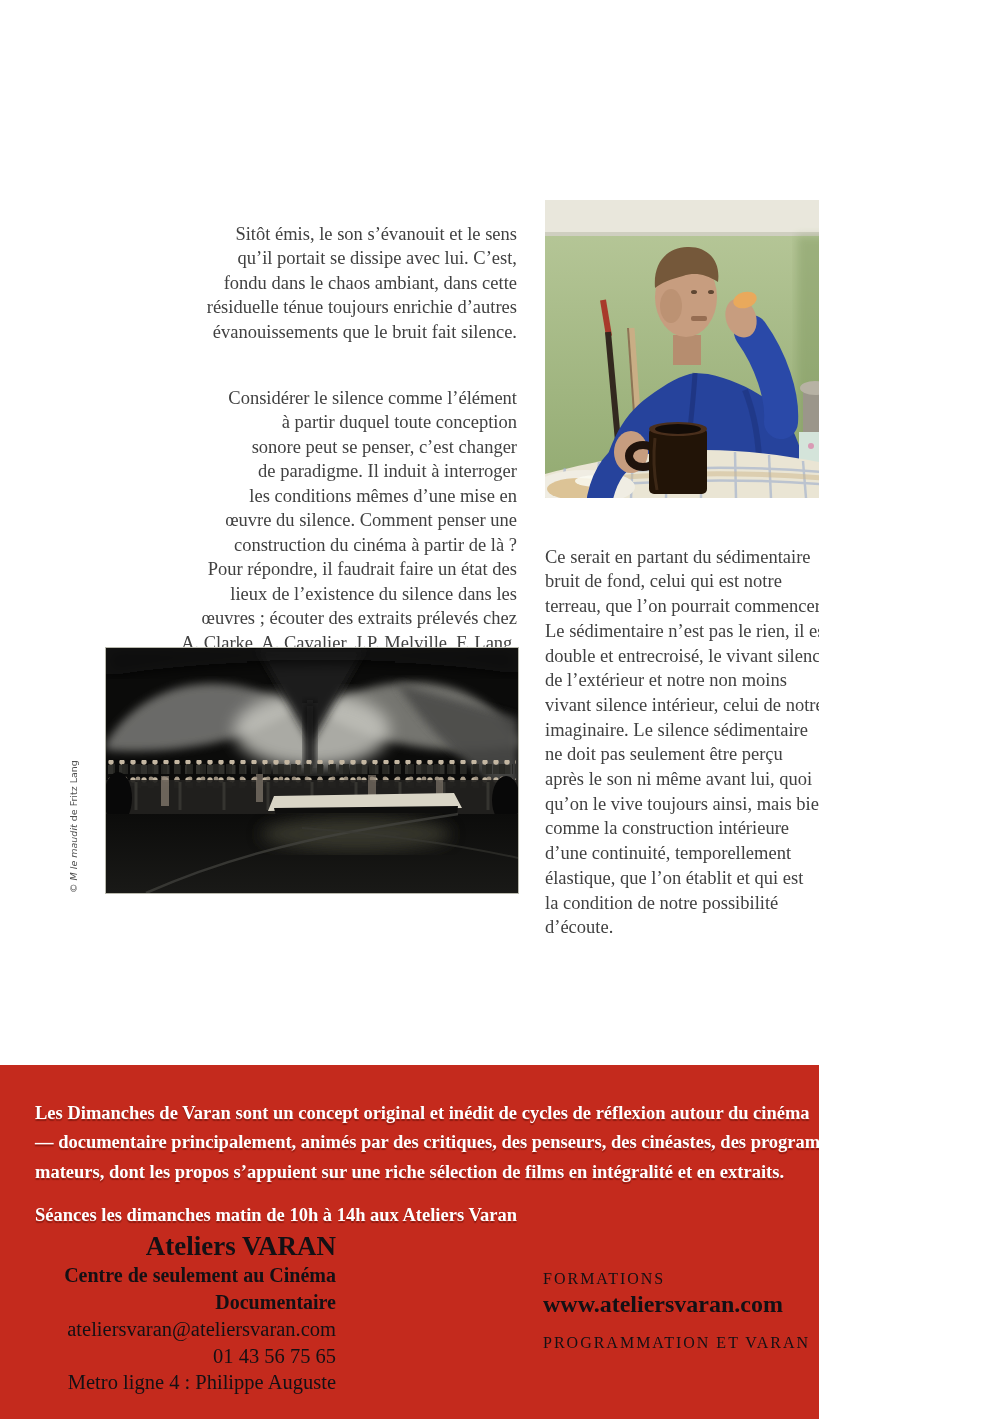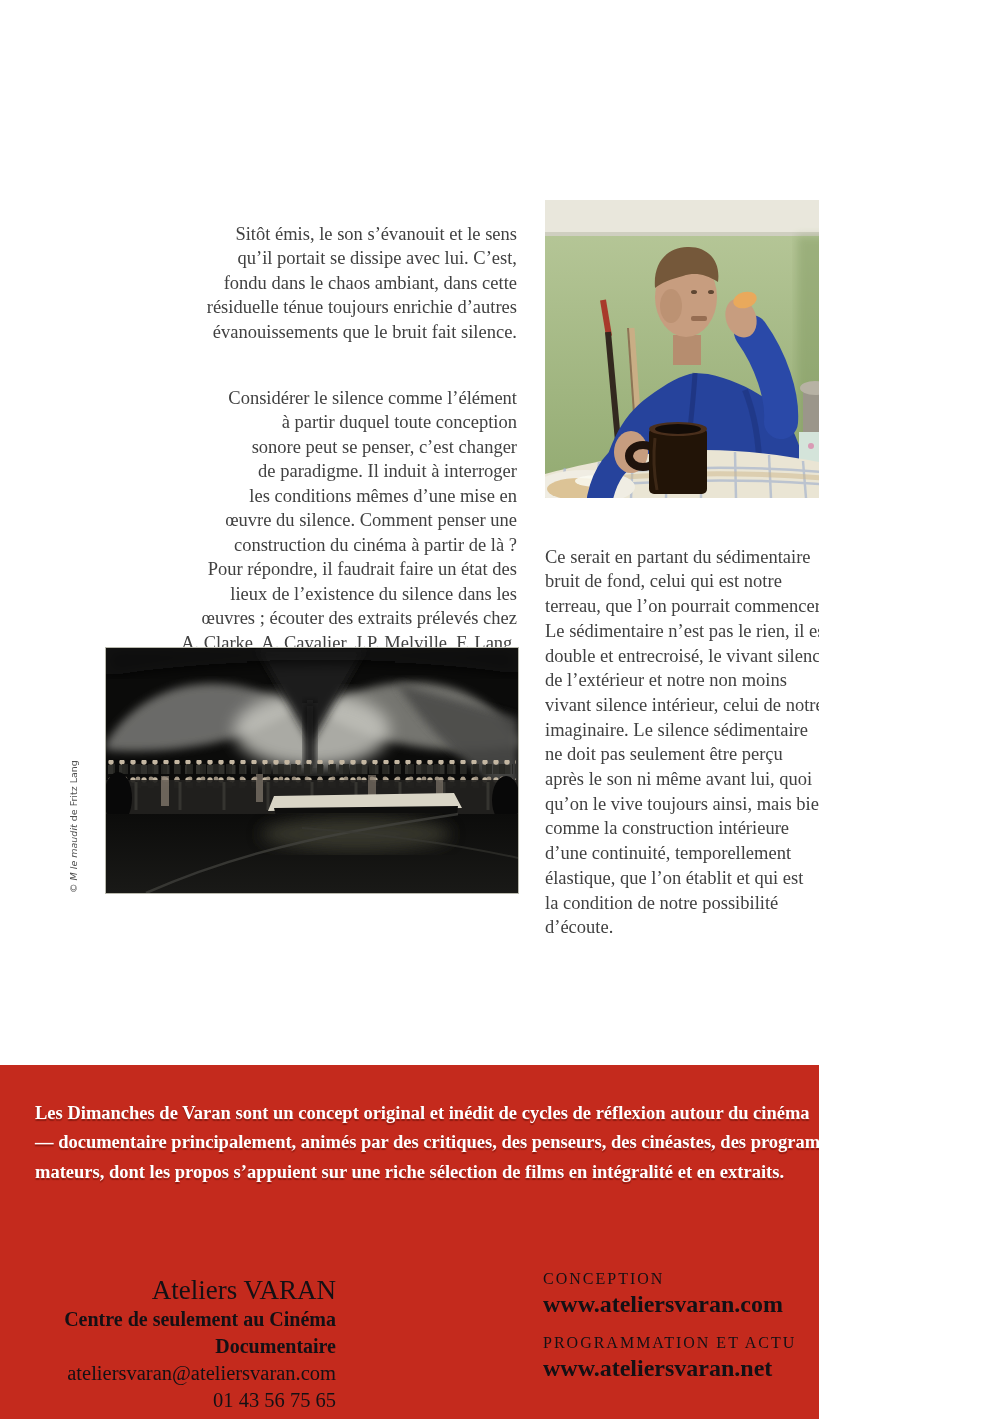--- a/index.html
+++ b/index.html
@@ -32,21 +32,21 @@
   
   .redband{position:absolute;left:0;top:1065px;width:1000px;height:354px;background:#c42a1d;}
   .white-bold{
     position:absolute;color:#ffffff;font-weight:bold;
     text-shadow:0 2px 1px rgba(96,14,7,.55);
   }
   .intro{left:35px;top:1080px;width:950px;font-size:18.5px;line-height:29.5px;white-space:pre-line;}
   .schedule{left:35px;top:1186px;font-size:18.5px;}
   .price{left:35px;top:1215px;font-size:18.5px;}
   .contact{position:absolute;right:483px;top:1230px;text-align:right;color:#141014;}
-  .contact .name{font-size:27px;font-weight:normal;line-height:32px;margin-top:44px;}
+  .contact .name{font-size:27px;font-weight:bold;line-height:32px;}
   .contact .subtitle{font-size:20px;font-weight:bold;line-height:27px;}
   .contact .line{font-size:20.5px;line-height:26.5px;}
   .links{position:absolute;left:543px;top:1270px;color:#141014;}
   .links .lbl{font-size:16px;letter-spacing:2px;line-height:18px;}
   .links .url{font-size:24px;font-weight:bold;line-height:27px;margin-top:3px;}
   .links .gap{height:16px;}
 </style>
 </head>
 <body>
 
@@ -247,35 +247,35 @@
     <span>©</span>
     <span class="it">M le maudit</span>
     <span>de Fritz Lang</span>
   </span>
 
   <div class="redband"></div>
 
   <p class="white-bold intro">Les Dimanches de Varan sont un concept original et inédit de cycles de réflexion autour du cinéma
 — documentaire principalement, animés par des critiques, des penseurs, des cinéastes, des program-
 mateurs, dont les propos s’appuient sur une riche sélection de films en intégralité et en extraits.</p>
+  <p class="white-bold schedule">Séances les dimanches matin de 10h à 14h aux Ateliers Varan</p>
 
   <div class="contact">
     <div class="name">Ateliers VARAN</div>
     <div class="subtitle">Centre de seulement au Cinéma Documentaire</div>
     <div class="line">ateliersvaran@ateliersvaran.com</div>
     <div class="line">01 43 56 75 65</div>
     <div class="line">Metro ligne 4 : Philippe Auguste</div>
   </div>
 
   <div class="links">
-    <div class="lbl">CONCEPTION</div>
+    <div class="lbl">FORMATIONS</div>
     <div class="url">www.ateliersvaran.com</div>
     <div class="gap"></div>
-    <div class="lbl">PROGRAMMATION ET ACTU</div>
-    <div class="url">www.ateliersvaran.net</div>
+    <div class="lbl">PROGRAMMATION ET VARAN</div>
   </div>
 
   <span class="vtext credit">
     <span class="label">CONCEPTION :</span>
     <span class="name">Agence Giboulées</span>
   </span>
 
 </div>
 
 </body></html>

